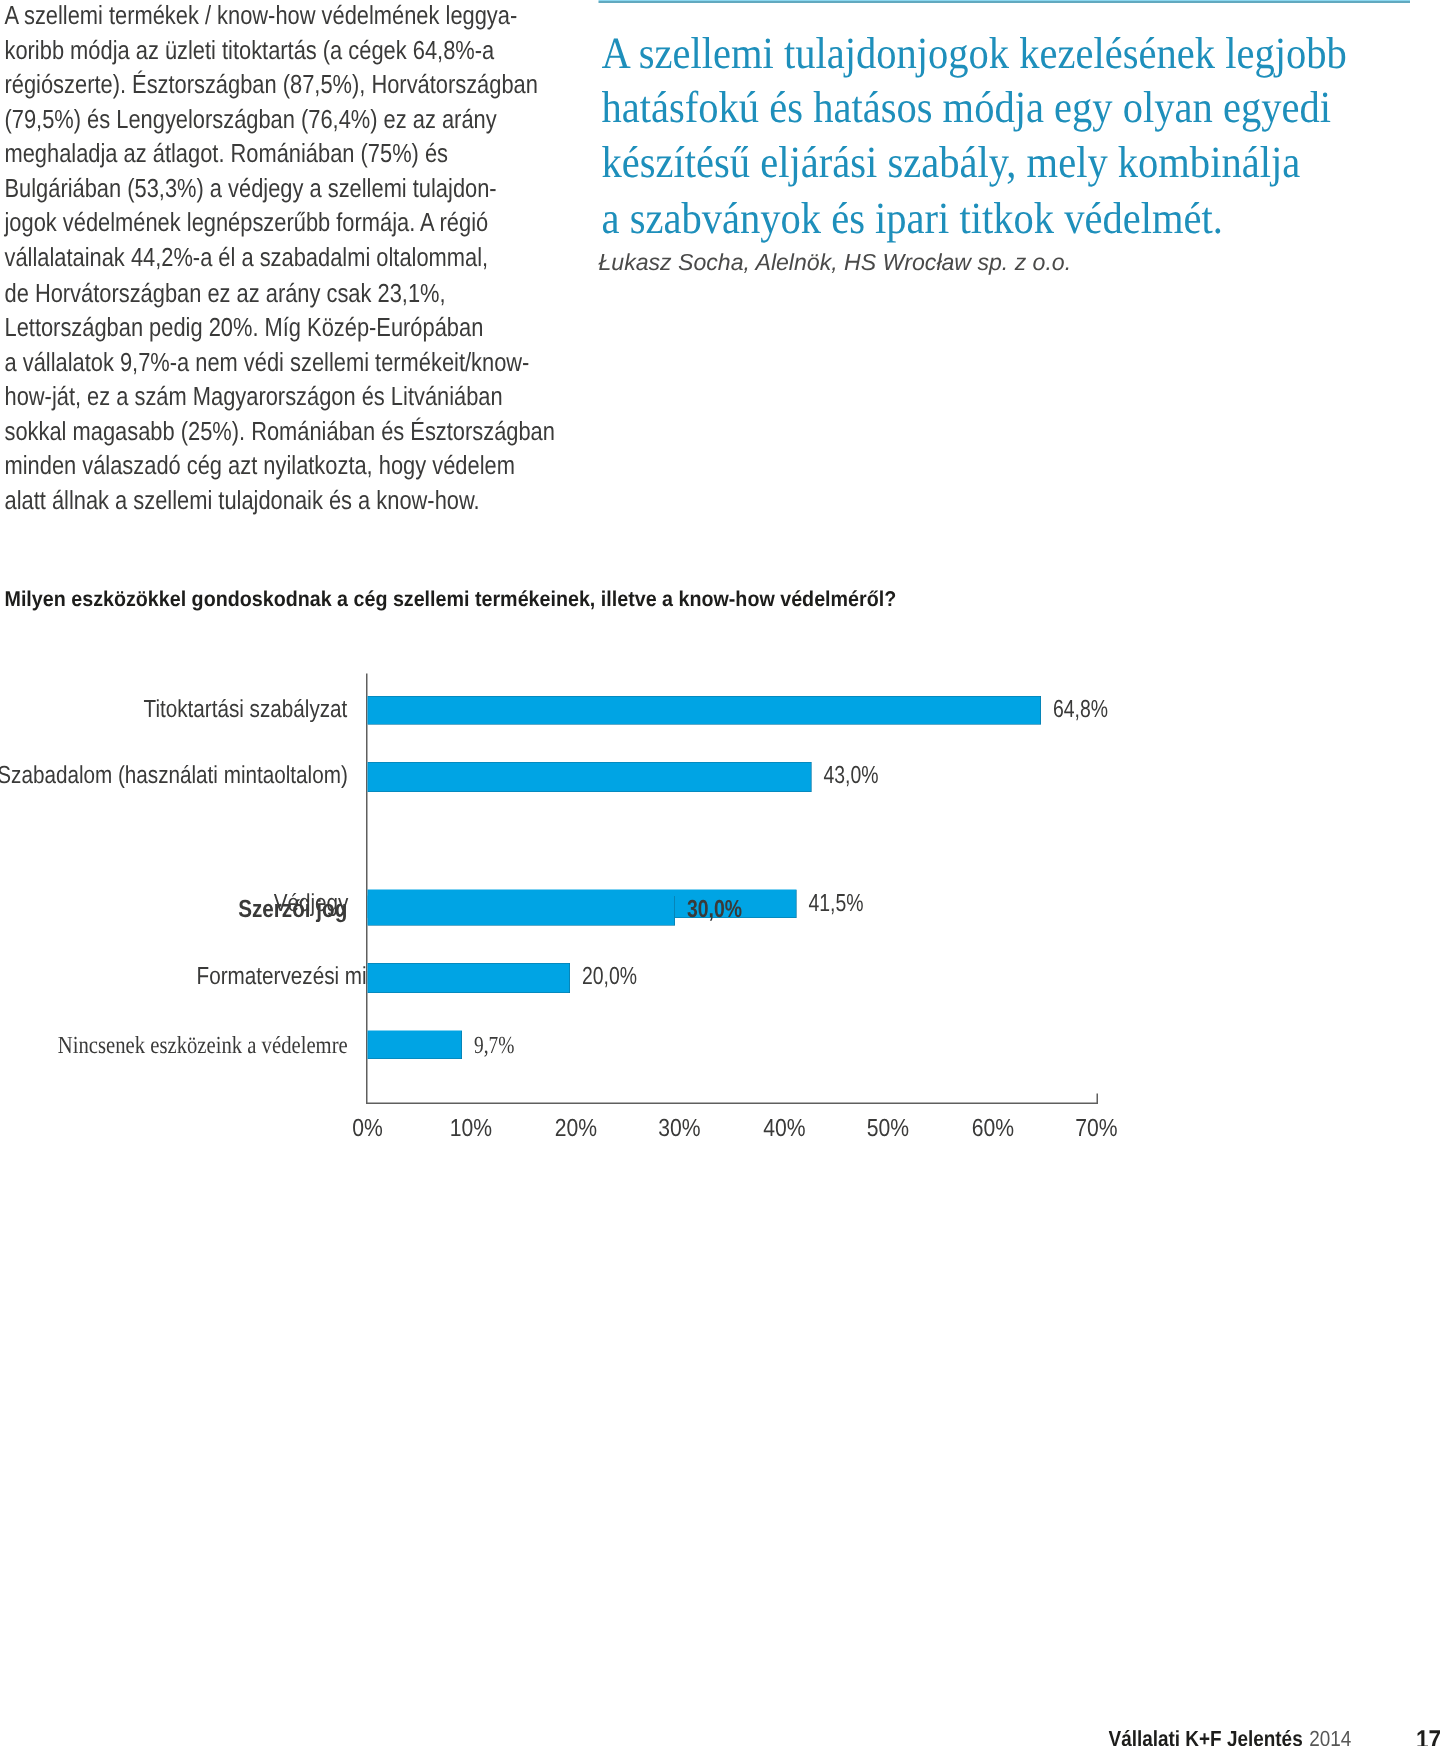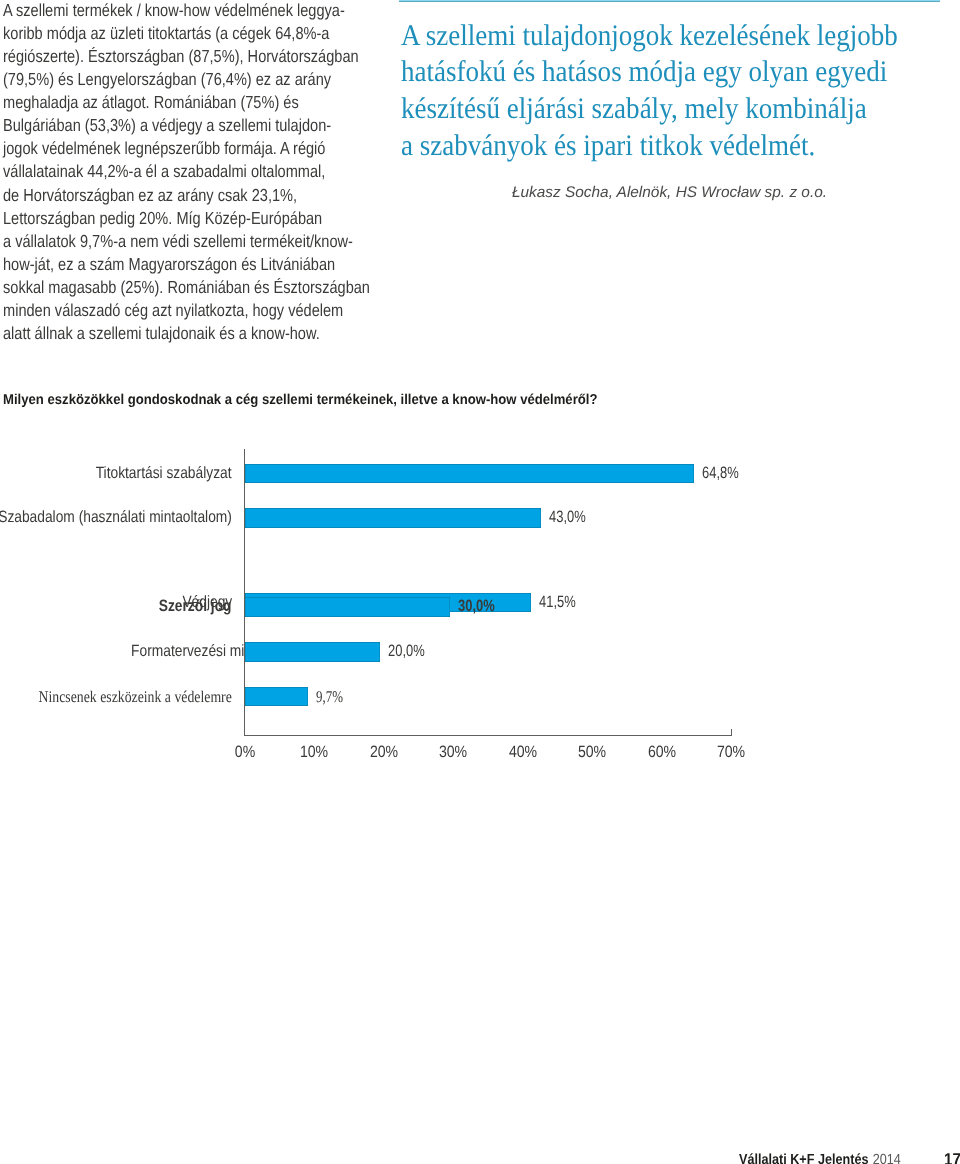--- a/index.html
+++ b/index.html
@@ -54,22 +54,22 @@
     font-family: "Liberation Serif", serif;
     font-size: 29.8px;
     line-height: 36.7px;
     color: #1e8fbb;
     transform: scaleX(0.907);
     transform-origin: 0 0;
     width: 600px;
   }
   #quote-text > div { white-space: nowrap; }
   #quote-attrib {
-    margin-top: 20px;
-    text-align: center;
+    margin-top: 3px;
+    text-align: left;
     font-style: italic;
     font-size: 15.4px;
     color: #4a4a49;
   }
 
   
   #chart-title {
     position: absolute;
     left: 2.5px;
     top: 392px;

